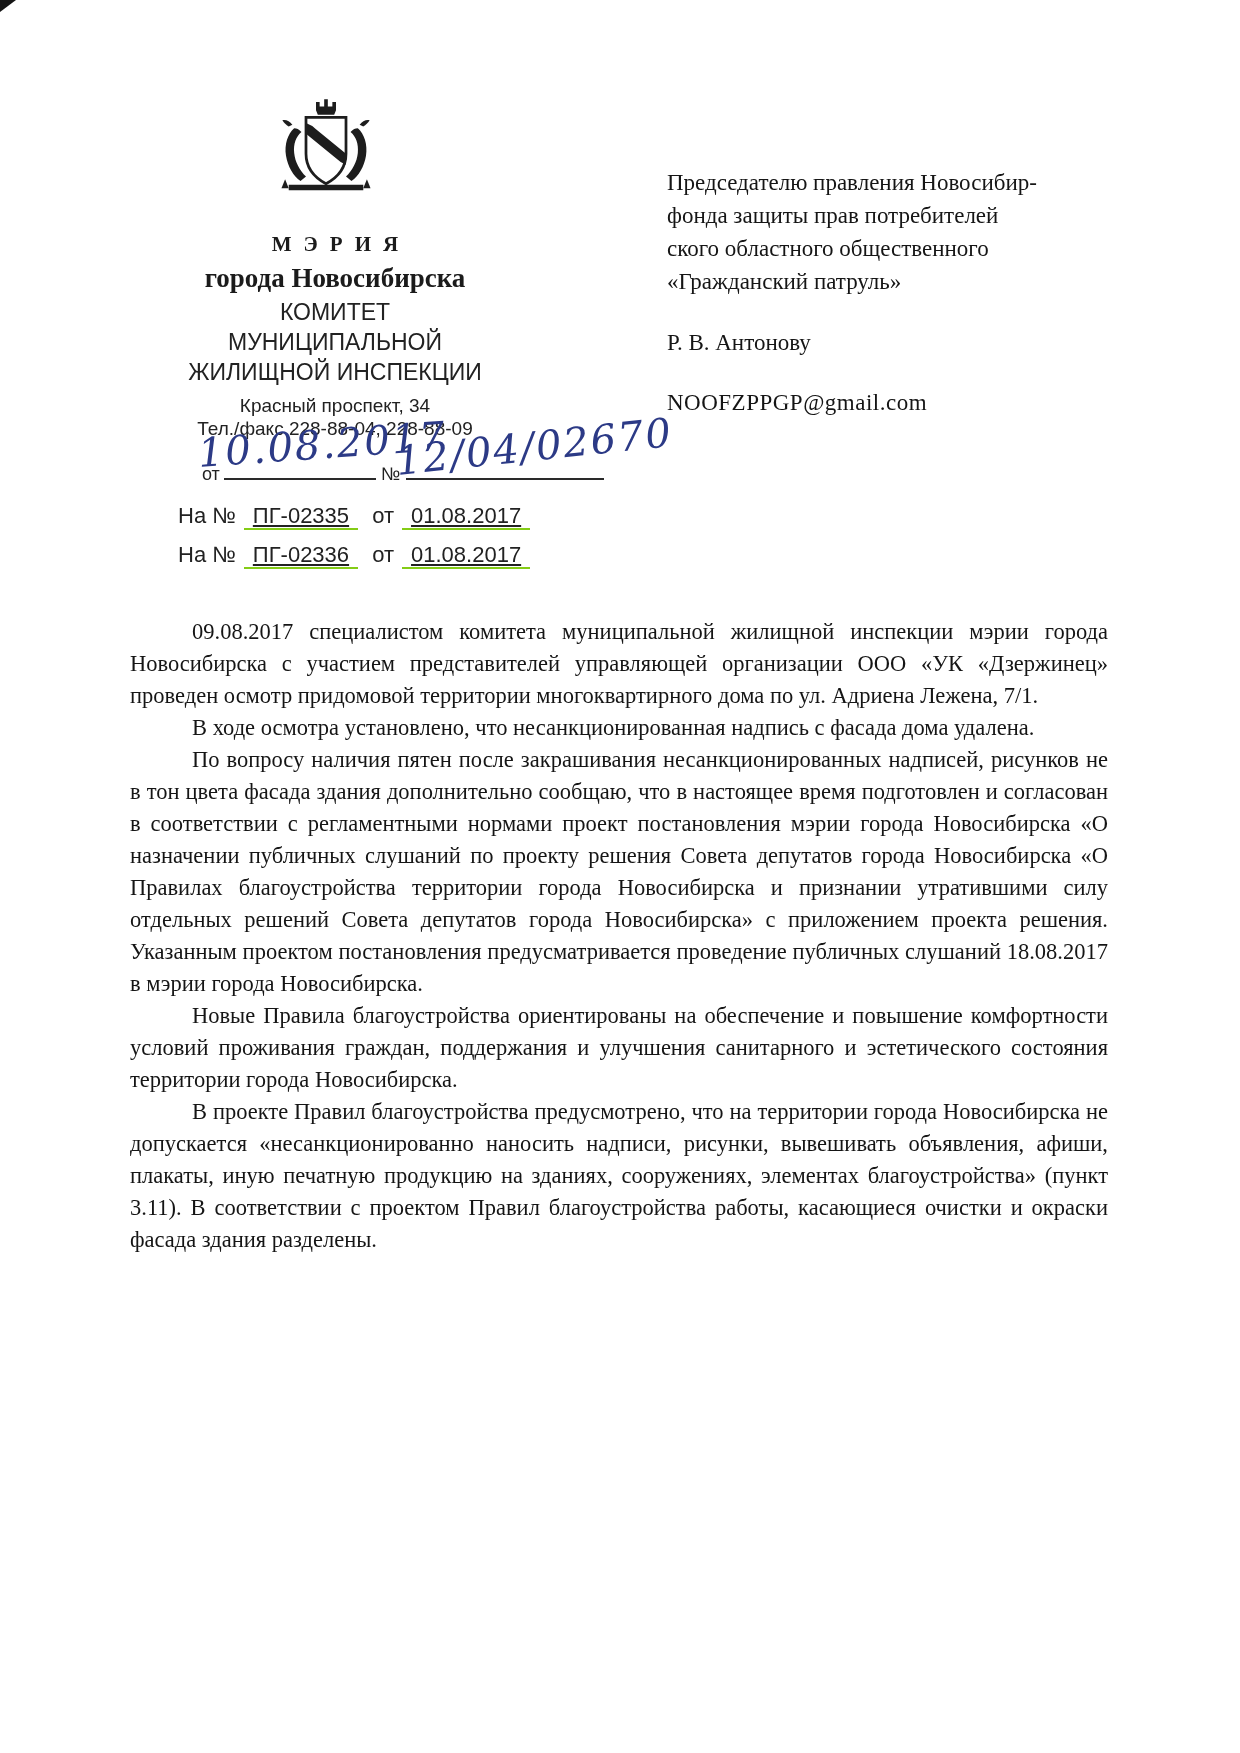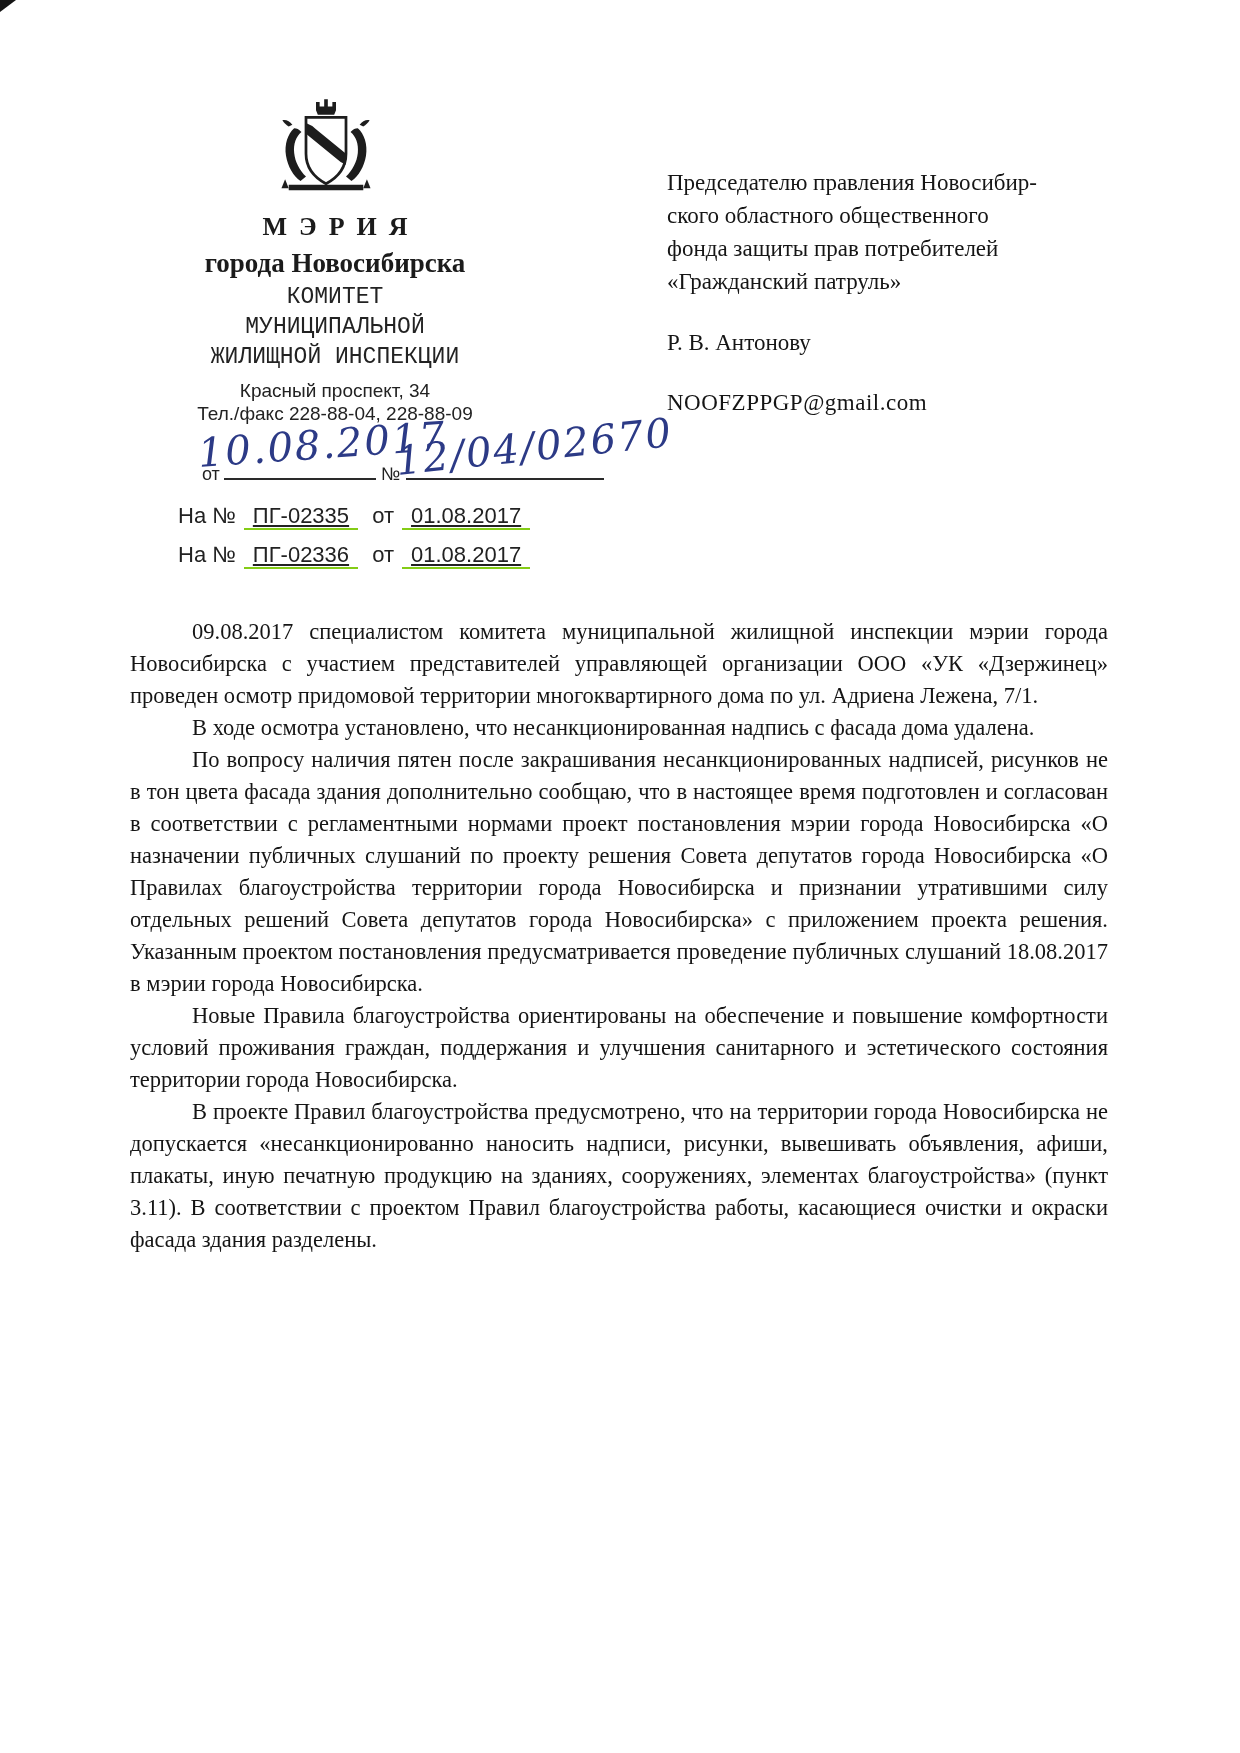--- a/index.html
+++ b/index.html
@@ -15,23 +15,23 @@
   .corner-artifact{
     position:absolute; top:0; left:0;
     width:16px; height:12px; background:#141414;
     clip-path:polygon(0 0, 100% 0, 0 100%);
   }
   
   .emblem { position:absolute; left:276px; top:96px; width:100px; height:112px; }
   .emblem svg { width:100%; height:100%; }
   
   .sender { position:absolute; left:120px; top:212px; width:430px; text-align:center; }
-  .org-name  { font-size:26px; font-weight:bold; letter-spacing:12px; padding-left:12px; }
+  .org-name  { font-size:21px; font-weight:bold; letter-spacing:12px; padding-left:12px;margin-top:20px; }
   .org-city  { font-size:27px; font-weight:bold; margin-top:6px; }
-  .committee { font-family:Liberation Mono, monospace; font-size:23px; margin-top:3px; line-height:30px; color:#222; }
+  .committee { font-family:Liberation Sans, sans-serif; font-size:23px; margin-top:3px; line-height:30px; color:#222; }
   .committee div { white-space:nowrap; }
   .sender-address { font-family:"Liberation Sans", sans-serif; font-size:19px; line-height:23px; margin-top:7px; color:#222; }
   
   .ref-line {
     position:absolute; left:178px; top:458px;
     font-family:Liberation Sans, sans-serif; font-size:18px; color:#222;margin-left:24px;
   }
   .blank { display:inline-block; border-bottom:2px solid #2a2a2a; height:22px; vertical-align:baseline; }
   .date-blank { width:152px; margin-left:4px; }
   .num-blank  { width:198px; margin-left:6px; }
@@ -109,22 +109,22 @@
     <span>На №</span><span class="gap"></span><span class="uline">ПГ-02335</span><span class="gap"></span>
     <span>от</span><span class="gap"></span><span class="uline">01.08.2017</span>
   </div>
   <div class="incoming inc2">
     <span>На №</span><span class="gap"></span><span class="uline">ПГ-02336</span><span class="gap"></span>
     <span>от</span><span class="gap"></span><span class="uline">01.08.2017</span>
   </div>
 
   <div class="recipient">
     <div>Председателю правления Новосибир-</div>
+    <div>фонда защиты прав потребителей</div>
     <div>ского областного общественного</div>
-    <div>фонда защиты прав потребителей</div>
     <div>«Гражданский патруль»</div>
     <div class="name">Р. В. Антонову</div>
     <div class="email">NOOFZPPGP@gmail.com</div>
   </div>
 
   <div class="body-text">
     <p>09.08.2017 специалистом комитета муниципальной жилищной инспекции мэрии города Новосибирска с участием представителей управляющей организации ООО «УК «Дзержинец» проведен осмотр придомовой территории многоквартирного дома по ул. Адриена Лежена, 7/1.</p>
     <p>В ходе осмотра установлено, что несанкционированная надпись с фасада дома удалена.</p>
     <p>По вопросу наличия пятен после закрашивания несанкционированных надписей, рисунков не в тон цвета фасада здания дополнительно сообщаю, что в настоящее время подготовлен и согласован в соответствии с регламентными нормами проект постановления мэрии города Новосибирска «О назначении публичных слушаний по проекту решения Совета депутатов города Новосибирска «О Правилах благоустройства территории города Новосибирска и признании утратившими силу отдельных решений Совета депутатов города Новосибирска» с приложением проекта решения. Указанным проектом постановления предусматривается проведение публичных слушаний 18.08.2017 в мэрии города Новосибирска.</p>
     <p>Новые Правила благоустройства ориентированы на обеспечение и повышение комфортности условий проживания граждан, поддержания и улучшения санитарного и эстетического состояния территории города Новосибирска.</p>

